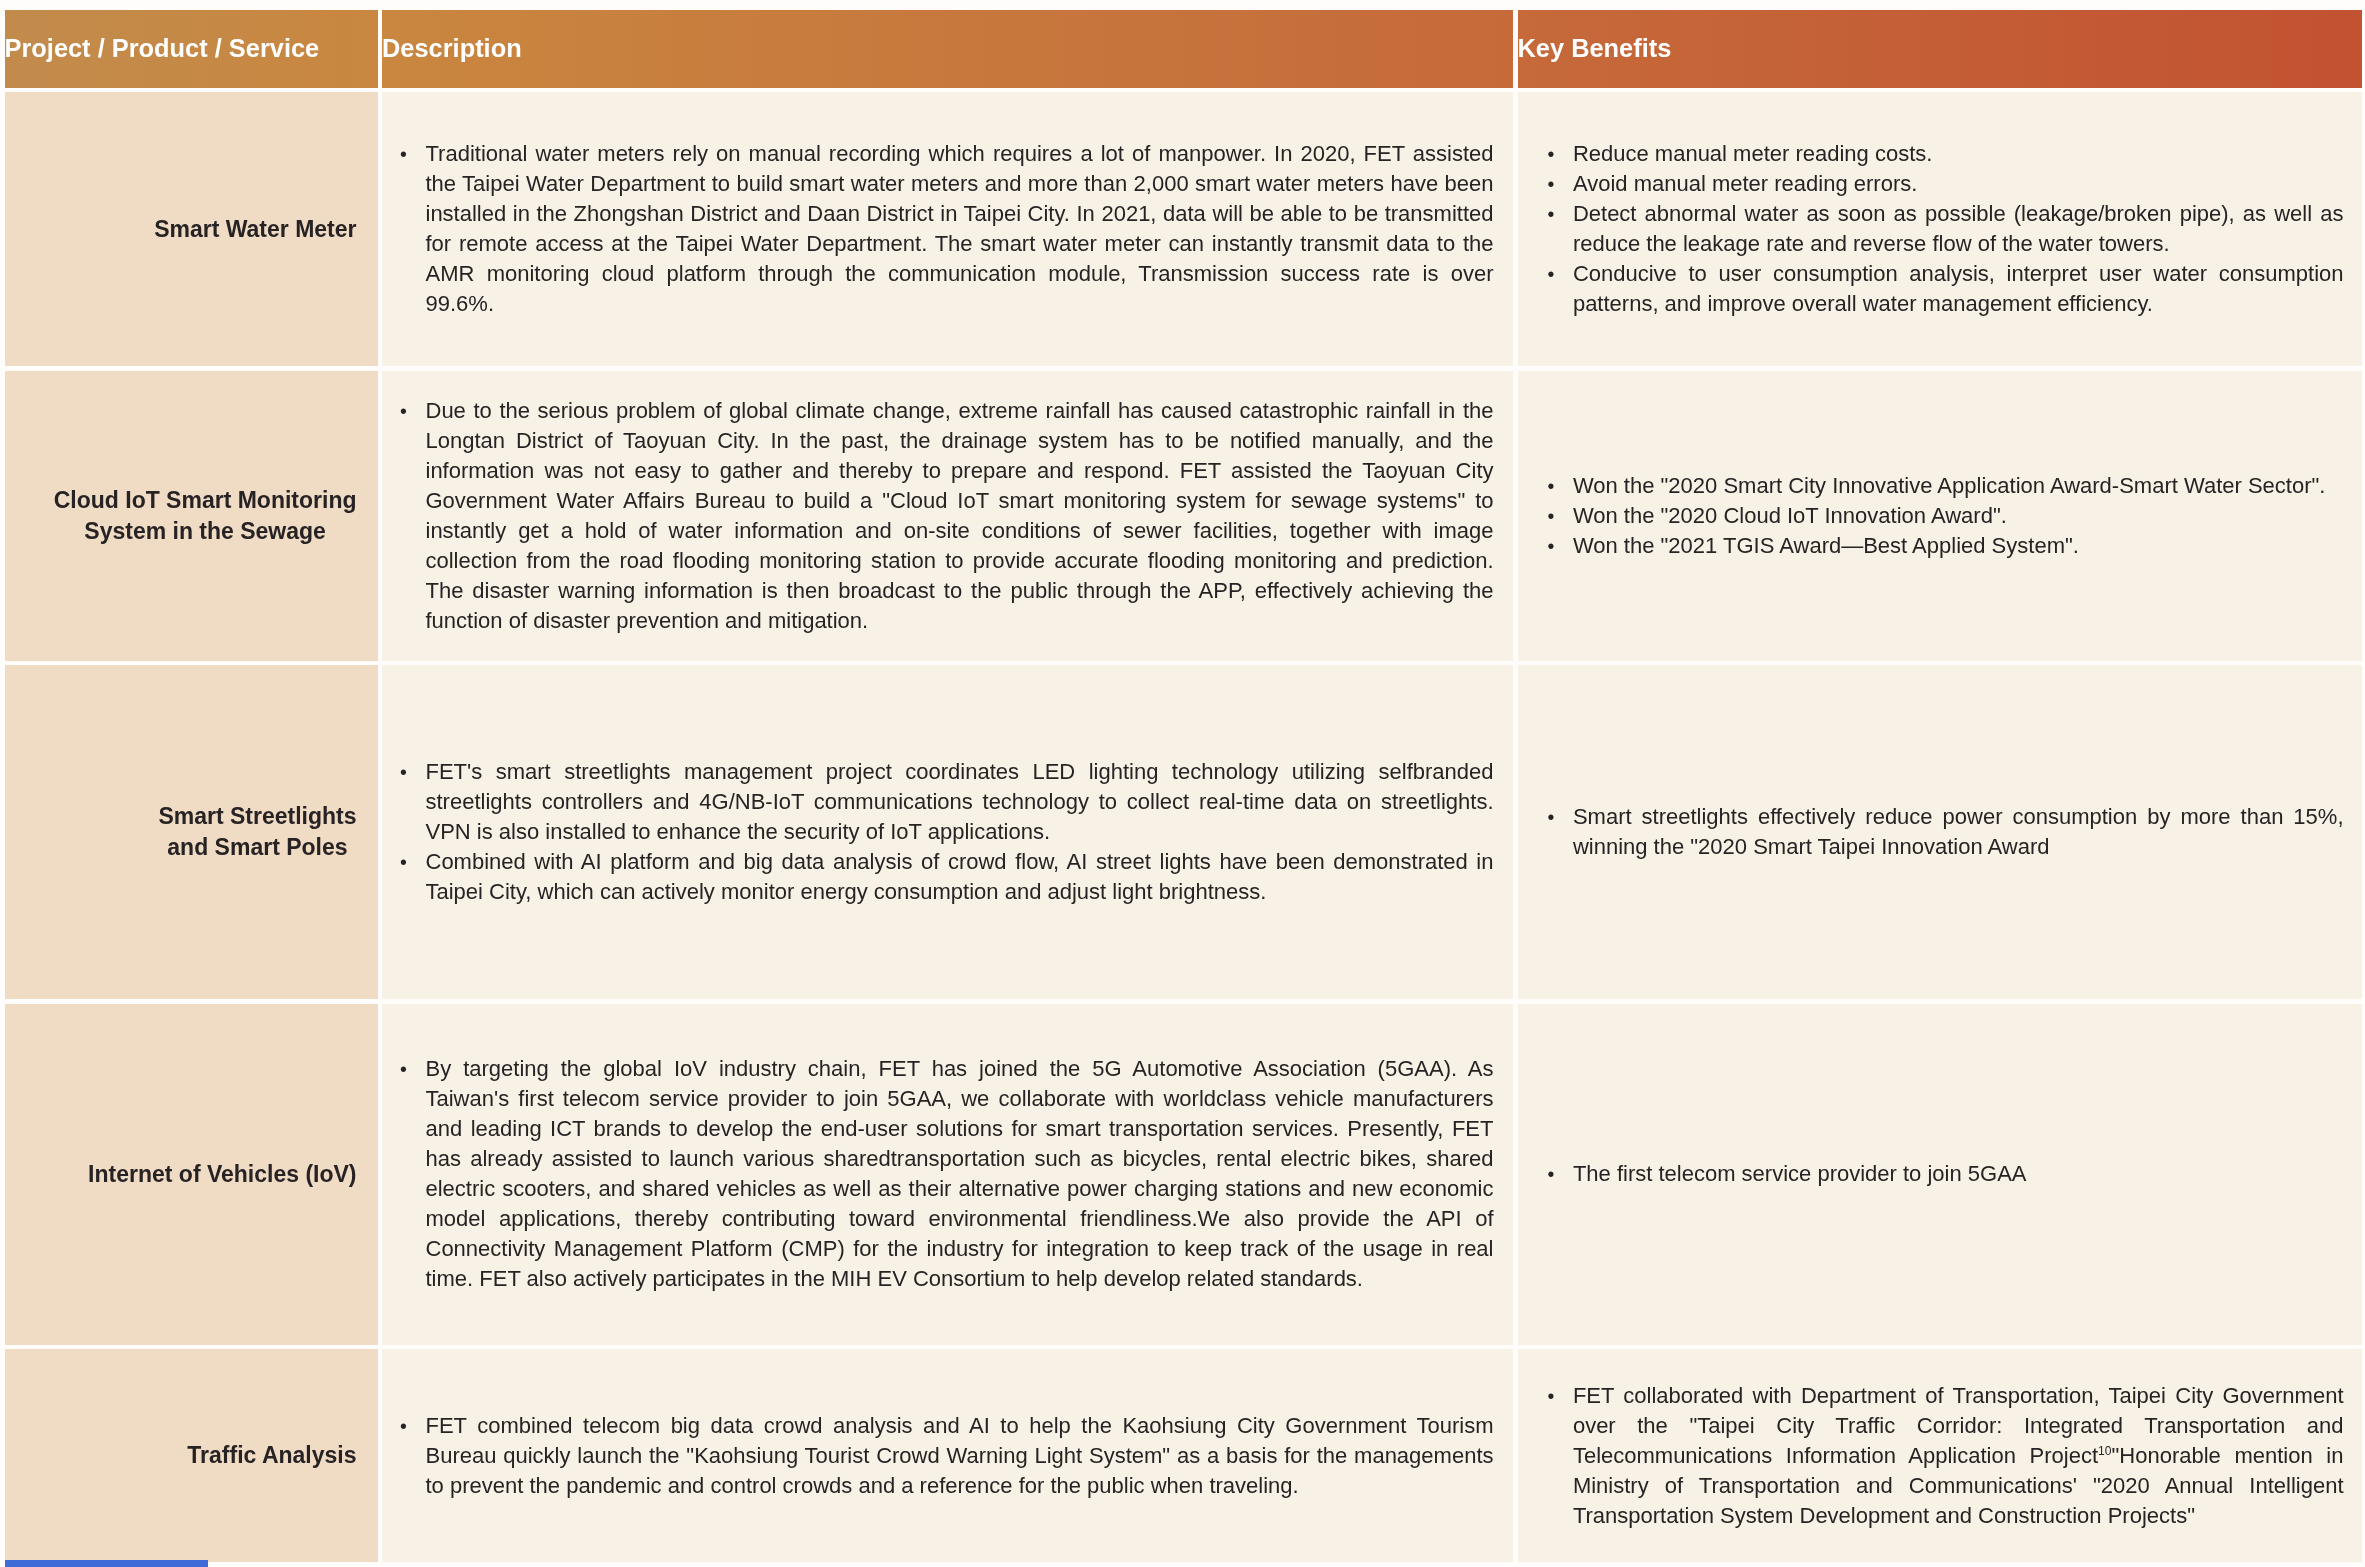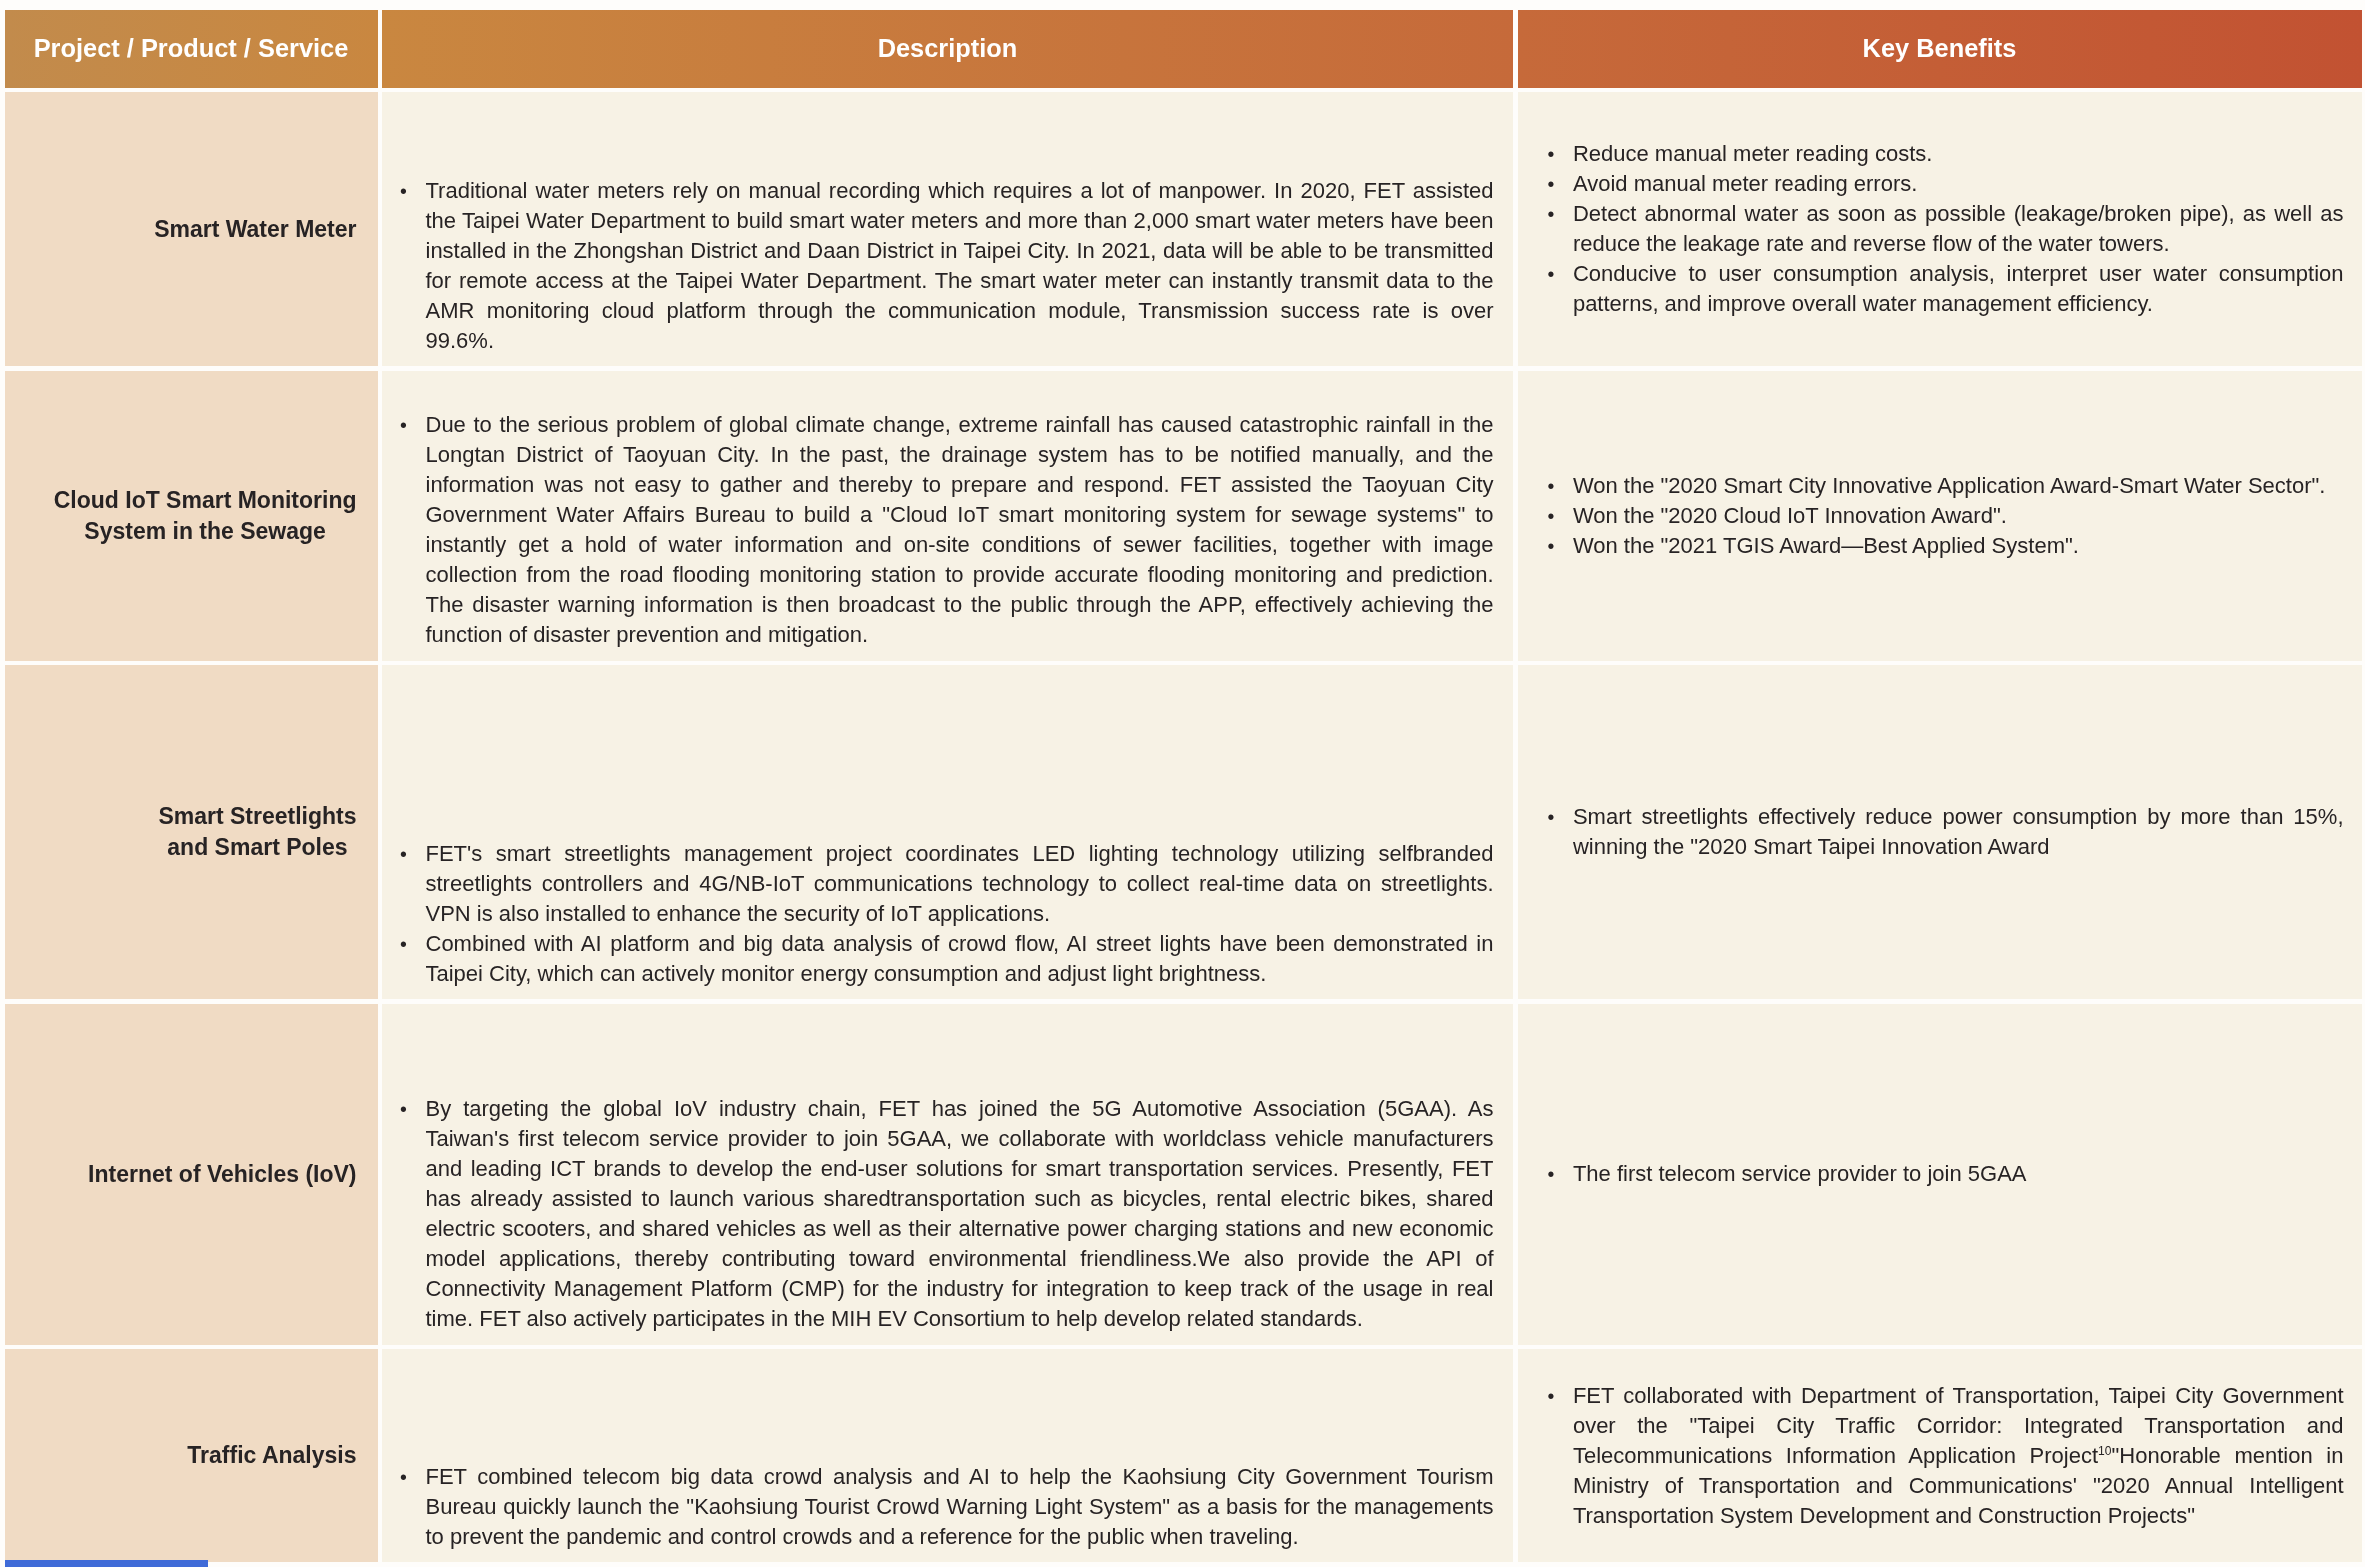--- a/index.html
+++ b/index.html
@@ -18,41 +18,41 @@
     gap: 4.5px;
     padding: 9.7px 4.5px 0 4.5px;
   }
   .cell {
     display: flex;
     flex-direction: column;
     justify-content: center;
     box-sizing: border-box;
   }
   .th {
-    align-items: center;
+    align-items: flex-start;
     color: #ffffff;
     font-weight: bold;
     font-size: 25.4px;
     text-align: center;
   }
   .th1 { background: linear-gradient(90deg, var(--g1), var(--g2)); }
   .th2 { background: linear-gradient(90deg, var(--g2), var(--g3)); }
   .th3 { background: linear-gradient(90deg, var(--g3), var(--g4)); }
   .project-cell {
     background: var(--proj-bg, #f0dbc4);
     align-items: flex-end;
     text-align: center;
     font-weight: bold;
     font-size: 23px;
     line-height: 31px;
     white-space: pre-line;
     padding: 0 21px;
   }
   .body-cell { background: var(--body-bg, #f7f2e5); }
-  .description-cell { padding: 10.5px 19.5px 10.5px 10.5px; justify-content: flex-end; }
+  .description-cell { padding: 10.5px 19.5px 10.5px 10.5px; }
   .benefits-cell  { padding: 10.5px 18px 10.5px 22.4px; }
   ul.bullets { margin: 0; padding: 0; list-style: none; }
   ul.bullets li {
     position: relative;
     padding-left: 33px;
     font-size: 22px;
     line-height: 30px;
     text-align: justify;
   }
   ul.bullets li::before {

